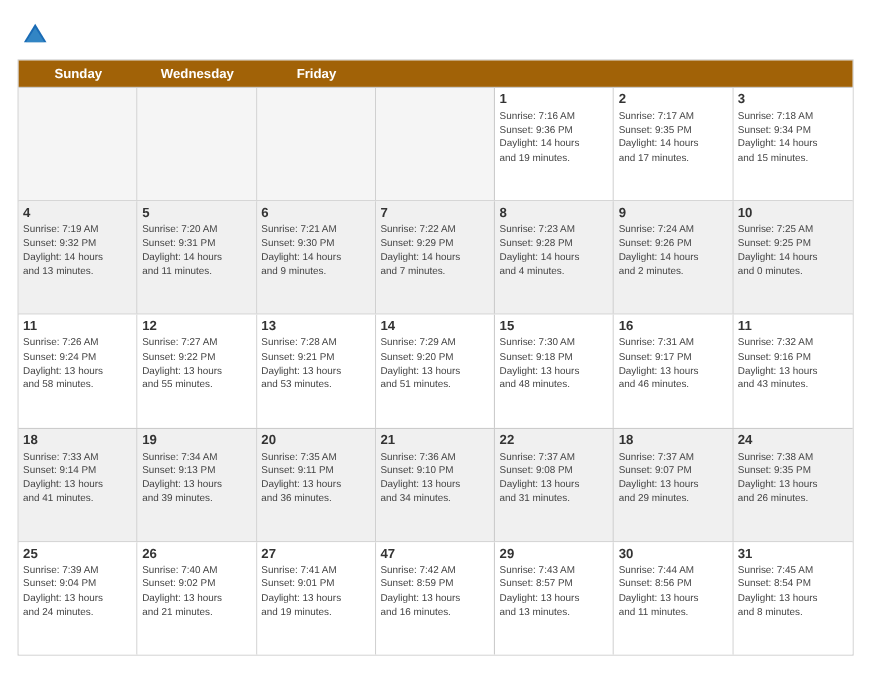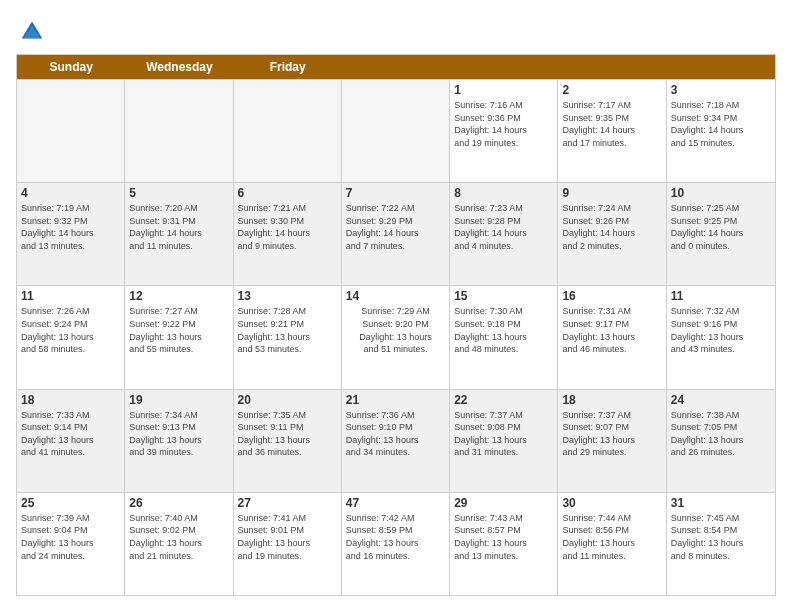--- a/index.html
+++ b/index.html
@@ -239,21 +239,21 @@
           </div>
           <div class="cal-cell">
             <span class="day-num">13</span>
             <div class="day-info" style="white-space: pre-line;">Sunrise: 7:28 AM
 Sunset: 9:21 PM
 Daylight: 13 hours
 and 53 minutes.</div>
           </div>
           <div class="cal-cell">
             <span class="day-num">14</span>
-            <div class="day-info" style="white-space: pre-line; text-align: center;">Sunrise: 7:29 AM
+            <div class="day-info" style="white-space: pre-line;">Sunrise: 7:29 AM
 Sunset: 9:20 PM
 Daylight: 13 hours
 and 51 minutes.</div>
           </div>
           <div class="cal-cell">
             <span class="day-num">15</span>
             <div class="day-info" style="white-space: pre-line;">Sunrise: 7:30 AM
 Sunset: 9:18 PM
 Daylight: 13 hours
 and 48 minutes.</div>
@@ -312,21 +312,21 @@
           <div class="cal-cell shaded">
             <span class="day-num">18</span>
             <div class="day-info" style="white-space: pre-line;">Sunrise: 7:37 AM
 Sunset: 9:07 PM
 Daylight: 13 hours
 and 29 minutes.</div>
           </div>
           <div class="cal-cell shaded">
             <span class="day-num">24</span>
             <div class="day-info" style="white-space: pre-line;">Sunrise: 7:38 AM
-Sunset: 7:05 PM
+Sunset: 9:35 PM
 Daylight: 13 hours
 and 26 minutes.</div>
           </div>
         </div>
         <div class="cal-row">
           <div class="cal-cell">
             <span class="day-num">25</span>
             <div class="day-info" style="white-space: pre-line;">Sunrise: 7:39 AM
 Sunset: 9:04 PM
 Daylight: 13 hours

